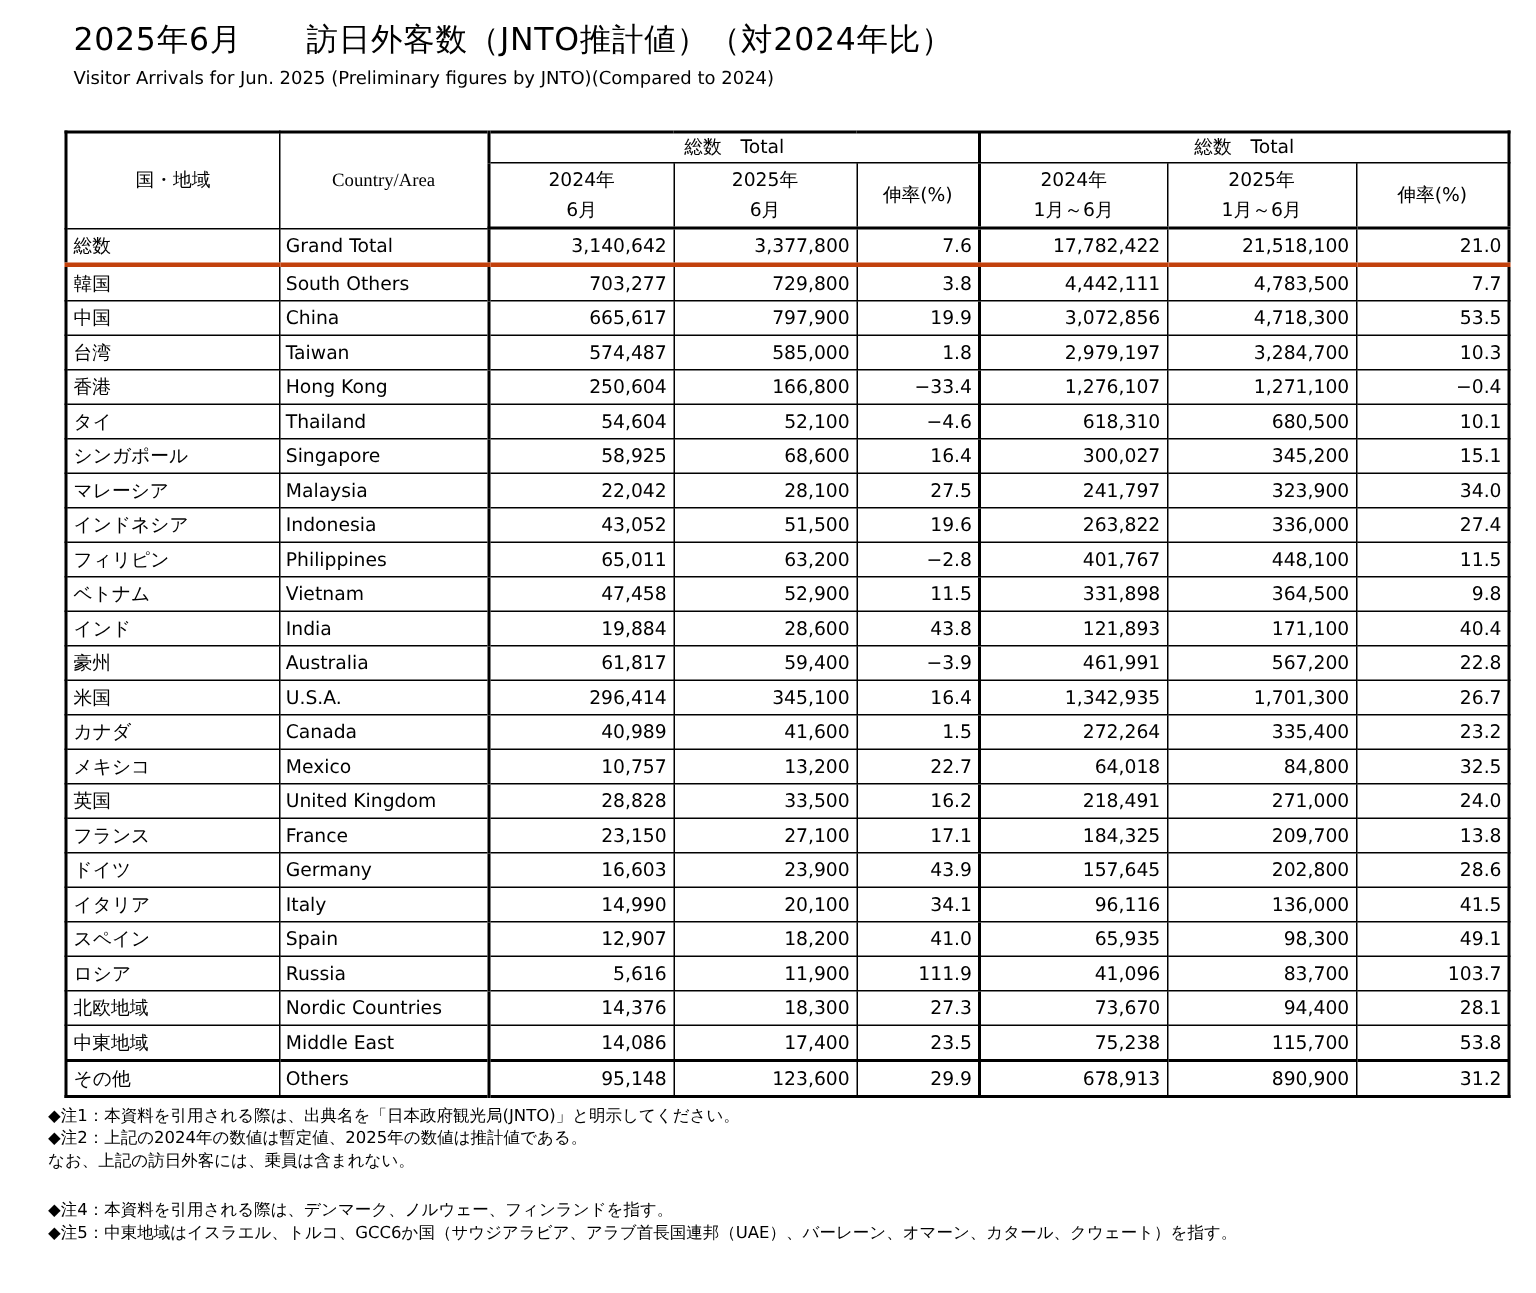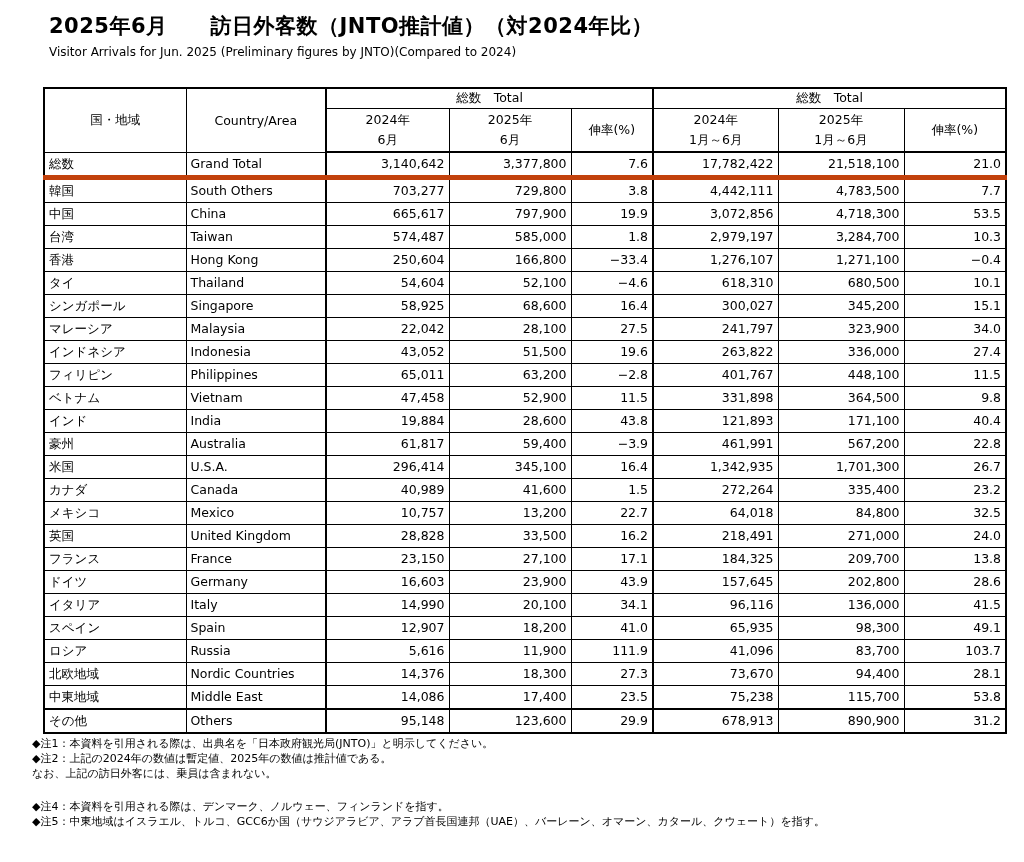--- a/index.html
+++ b/index.html
@@ -5,21 +5,21 @@
   * { box-sizing: border-box; }
   html, body { margin: 0; padding: 0; }
   body {
     width: 1024px; height: 862px;
     background: #ffffff; color: #000000;
     font-family: "DejaVu Sans", "Liberation Sans", sans-serif;
     position: relative; overflow: hidden;
   }
   .page-title {
     position: absolute; left: 49px; top: 12px;
-    font-size: 21px; font-weight: bold; letter-spacing: 0.5px;
+    font-size: 21px; font-weight: normal; letter-spacing: 0.5px;
     white-space: nowrap;
   }
   .page-subtitle {
     position: absolute; left: 49px; top: 45px;
     font-size: 12px; white-space: nowrap;
   }
   table.arrivals {
     position: absolute; left: 43px; top: 87px;
     width: 962px; border-collapse: collapse; table-layout: fixed;
     border: 2px solid #000;
@@ -30,26 +30,26 @@
     font-size: 12.5px;
     padding: 0 4px;
     overflow: hidden; white-space: nowrap;
     vertical-align: middle;
   }
   .arrivals thead tr.group-row th { height: 20px; text-align: center; }
   .arrivals thead tr.sub-row th {
     height: 44px; text-align: center; line-height: 1.55;
     border-bottom: 2px solid #000;
   }
-  .arrivals th.corner { text-align: center; }
+  .arrivals th.corner { text-align: center; font-family: Liberation Serif, serif; }
   .arrivals tbody td { height: 22px; line-height: 22px; }
   .arrivals td.txt { text-align: left; }
   .arrivals td.num { text-align: right; }
   .arrivals .bl { border-left: 2px solid #000; }
-  .arrivals tr.bb td { border-bottom: 5px solid #c2410c; }
+  .arrivals tr.bb td { border-bottom: 3px solid #c2410c; }
   .arrivals tr.bt td { border-top: 2px solid #000; }
   .notes {
     position: absolute; left: 32px; top: 737px;
     width: 962px; font-size: 11px; line-height: 14px;
   }
   .notes p { margin: 0 0 1px 0; }
   .note-spacer { height: 18px; }
 </style>
 </head>
 <body>

